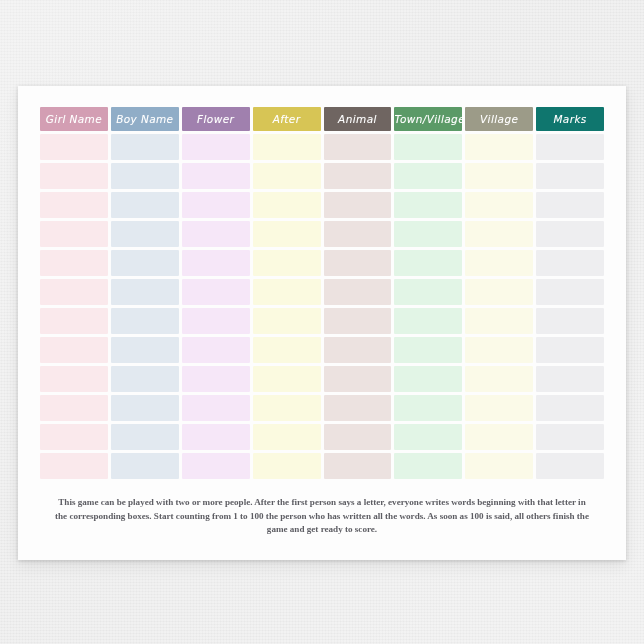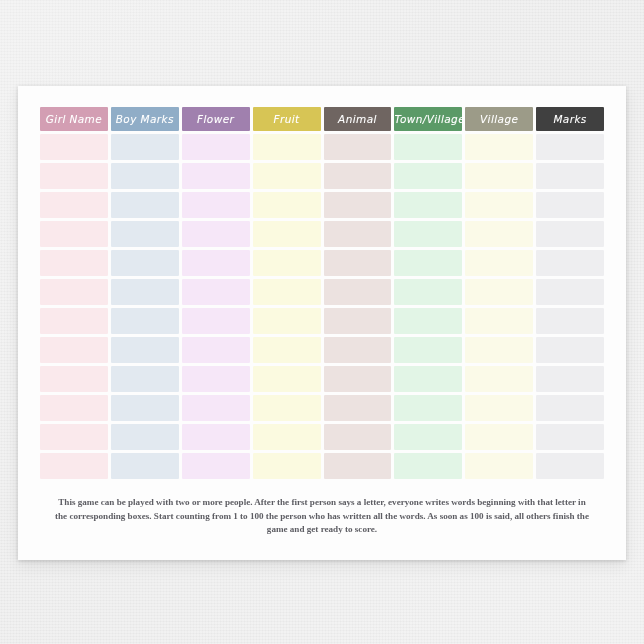--- a/index.html
+++ b/index.html
@@ -89,27 +89,27 @@
 <body>
 
 <div id="canvas">
 
   <div id="sheet">
 
     <table id="grid">
       <thead>
         <tr id="header-row">
             <th style="background: rgb(211, 158, 179);">Girl Name</th>
-            <th style="background: rgb(144, 173, 199);">Boy Marks</th>
+            <th style="background: rgb(144, 173, 199);">Boy Name</th>
             <th style="background: rgb(160, 128, 174);">Flower</th>
-            <th style="background: rgb(215, 197, 85);">Fruit</th>
+            <th style="background: rgb(215, 197, 85);">After</th>
             <th style="background: rgb(111, 101, 97); margin-top: 40px;">Animal</th>
             <th style="background: rgb(91, 154, 103);">Town/Village</th>
             <th style="background: rgb(156, 155, 136);">Village</th>
-            <th style="background: #404040; margin-left: 41px;">Marks</th>
+            <th style="background: #0f766e; margin-left: 41px;">Marks</th>
           </tr>
       </thead>
       <tbody id="body-rows">
           <tr>
             <td style="background: rgb(250, 233, 236);"></td>
             <td style="background: rgb(226, 233, 240);"></td>
             <td style="background: rgb(246, 231, 248);"></td>
             <td style="background: rgb(251, 250, 224);"></td>
             <td style="background: rgb(236, 226, 224);"></td>
             <td style="background: rgb(226, 245, 230);"></td>

